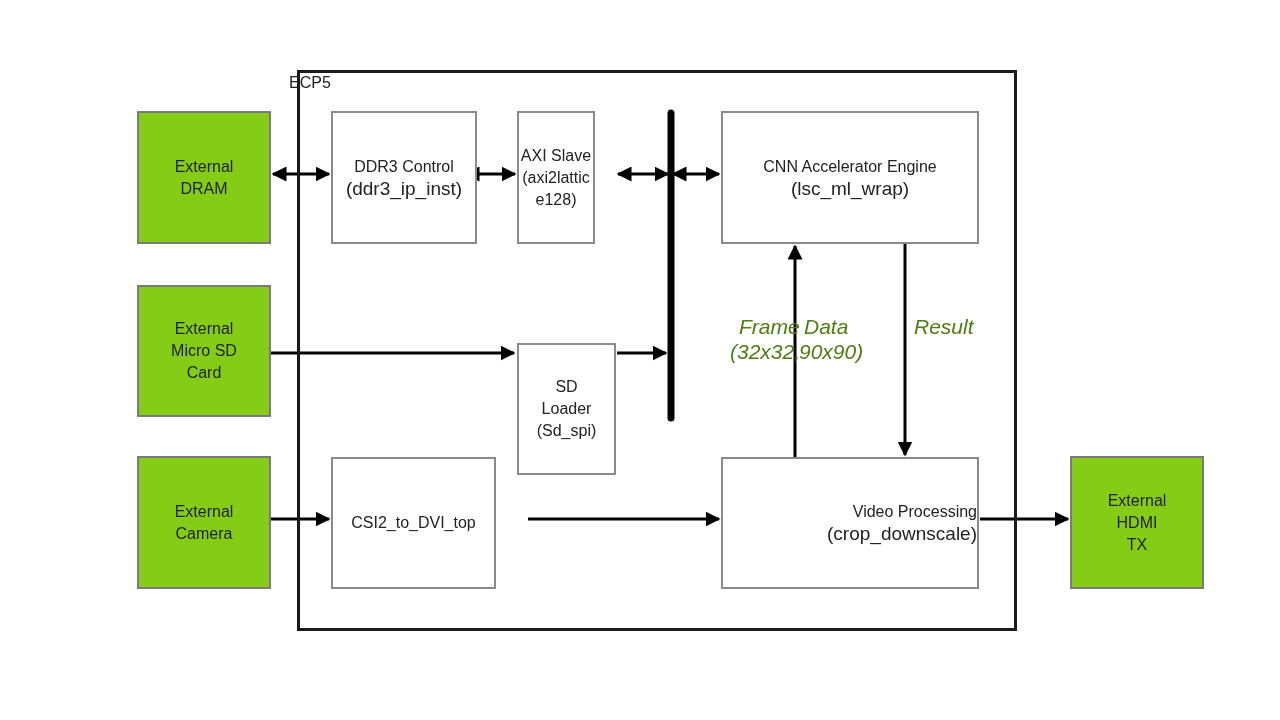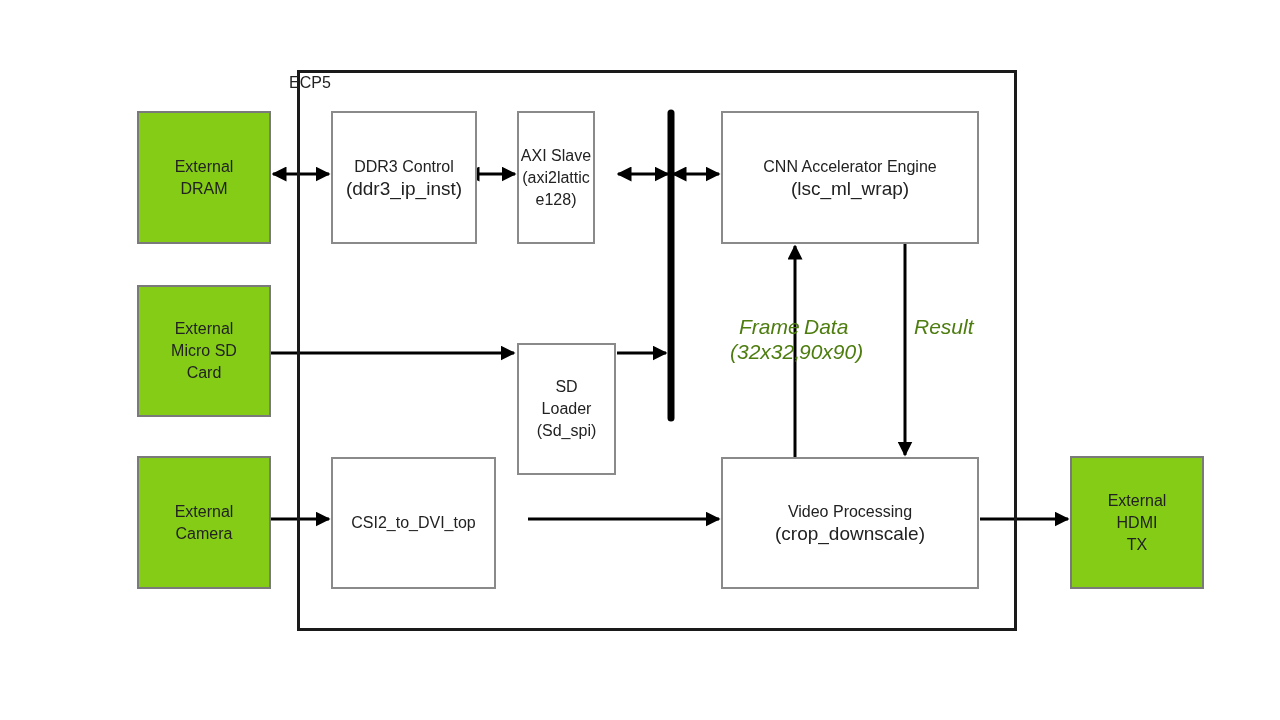--- a/index.html
+++ b/index.html
@@ -87,21 +87,21 @@
   <span>Loader</span>
   <span>(Sd_spi)</span>
 </div>
 <div class="blk" style="left:721px;top:111px;width:258px;height:133px;">
   <span>CNN Accelerator Engine</span>
   <span class="sub">(lsc_ml_wrap)</span>
 </div>
 <div class="blk" style="left:331px;top:457px;width:165px;height:132px;">
   <span>CSI2_to_DVI_top</span>
 </div>
-<div class="blk" style="left:721px;top:457px;width:258px;height:132px;">
+<div class="blk" style="left:721px;top:457px;width:258px;height:132px;align-items:flex-end;">
   <span>Video Processing</span>
   <span class="sub">(crop_downscale)</span>
 </div>
 
 <div class="lbl" style="left:739px;top:316px;">Frame</div>
 <div class="lbl" style="left:804px;top:316px;text-align:center;">Data</div>
 <div class="lbl" style="left:730px;top:341px;text-align:center;">(32x32,</div>
 <div class="lbl" style="left:799px;top:341px;">90x90)</div>
 <div class="lbl" style="left:914px;top:316px;">Result</div>
 

